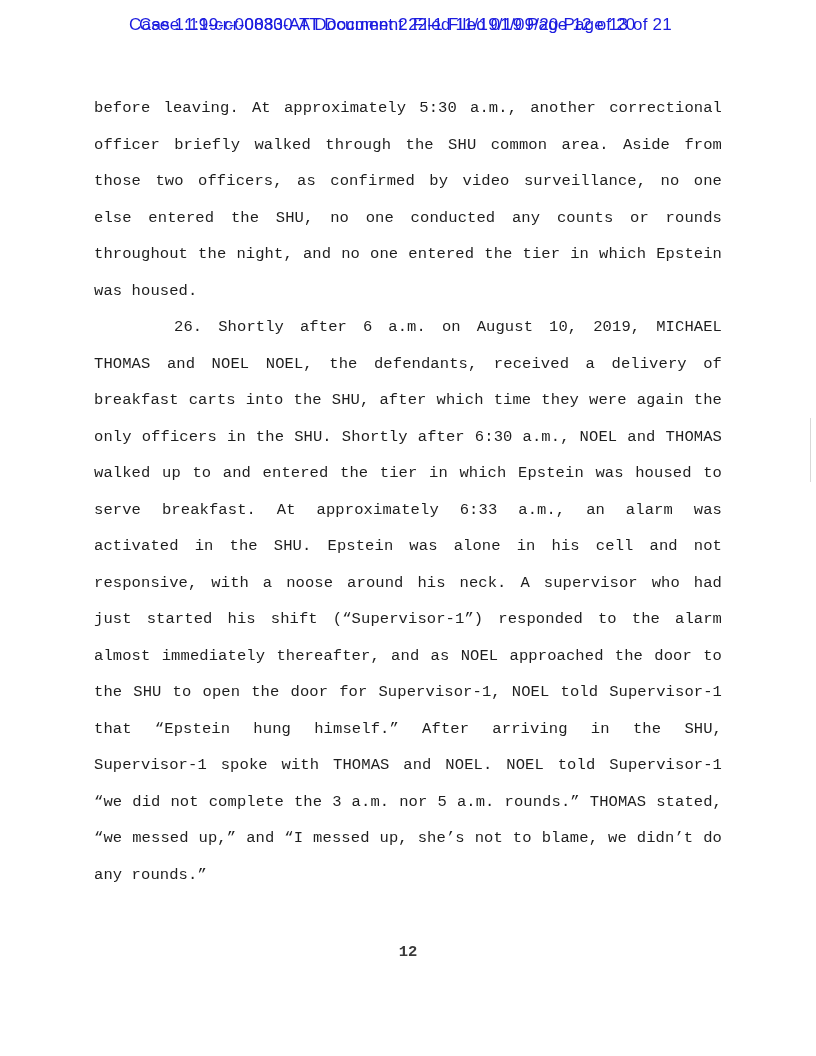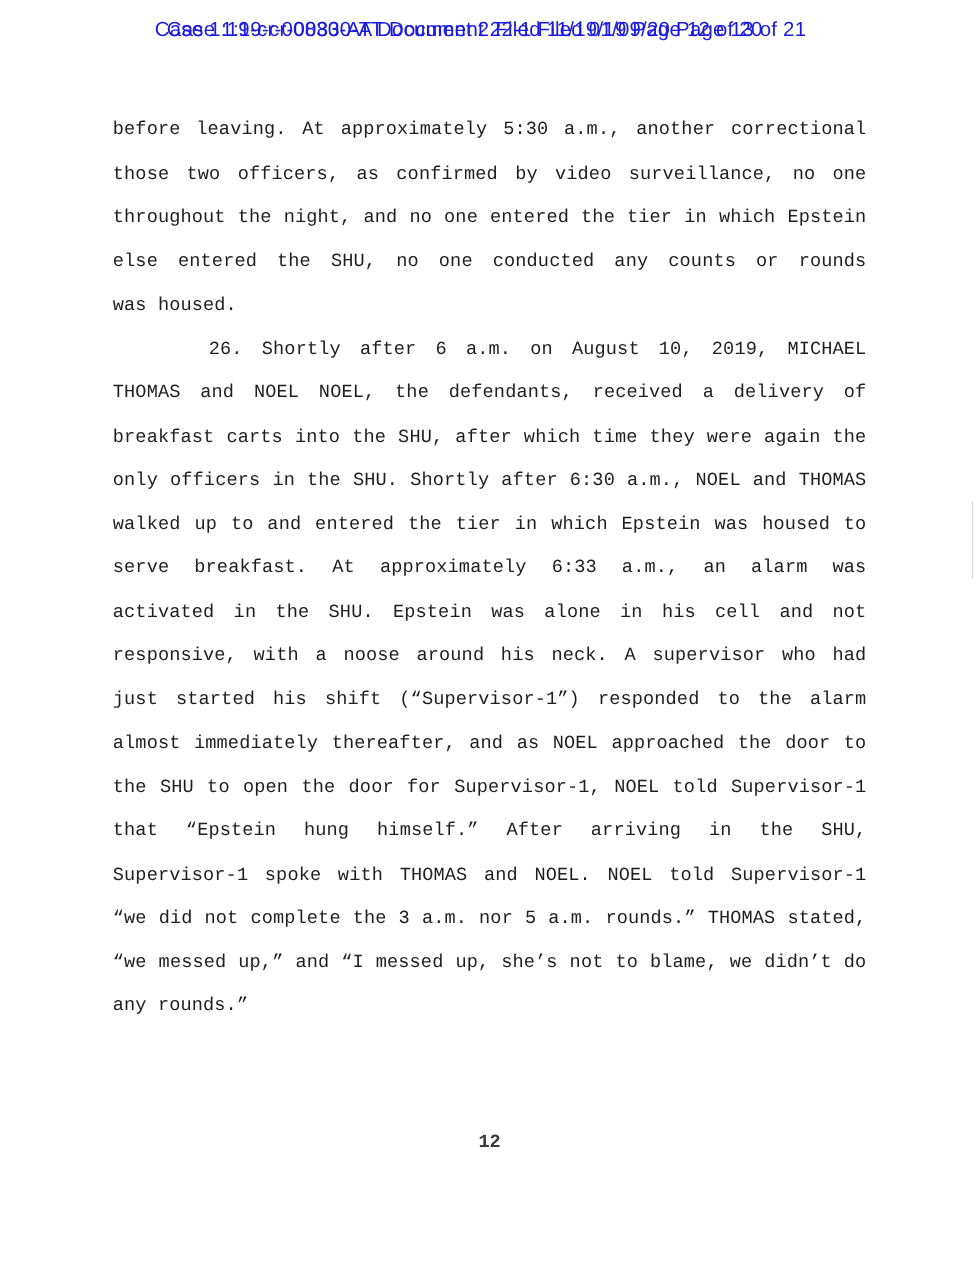--- a/index.html
+++ b/index.html
@@ -72,23 +72,24 @@
 
 <div class="page">
 
   <div class="stamp-row">
     <span class="stamp a">Case 1:19-cr-00830-AT Document 2 Filed 11/19/19 Page 12 of 20</span>
     <span class="stamp b">Case 1:19-cr-00830-AT Document 22-1 Filed 01/09/20 Page 13 of 21</span>
   </div>
 
   <div class="body-text">
     <div class="line">before leaving.  At approximately 5:30 a.m., another correctional</div>
+    <div class="line">officer briefly walked through the SHU common area.  Aside from</div>
     <div class="line">those two officers, as confirmed by video surveillance, no one</div>
+    <div class="line">else entered the SHU, no one conducted any counts or rounds</div>
     <div class="line">throughout the night, and no one entered the tier in which Epstein</div>
-    <div class="line">else entered the SHU, no one conducted any counts or rounds</div>
     <div class="line parend">was housed.</div>
     <div class="line indent">26. Shortly after 6 a.m. on August 10, 2019, MICHAEL</div>
     <div class="line">THOMAS and NOEL NOEL, the defendants, received a delivery of</div>
     <div class="line">breakfast carts into the SHU, after which time they were again the</div>
     <div class="line">only officers in the SHU.  Shortly after 6:30 a.m., NOEL and THOMAS</div>
     <div class="line">walked up to and entered the tier in which Epstein was housed to</div>
     <div class="line">serve breakfast.  At approximately 6:33 a.m., an alarm was</div>
     <div class="line">activated in the SHU.  Epstein was alone in his cell and not</div>
     <div class="line">responsive, with a noose around his neck.  A supervisor who had</div>
     <div class="line">just started his shift (“Supervisor-1”) responded to the alarm</div>

